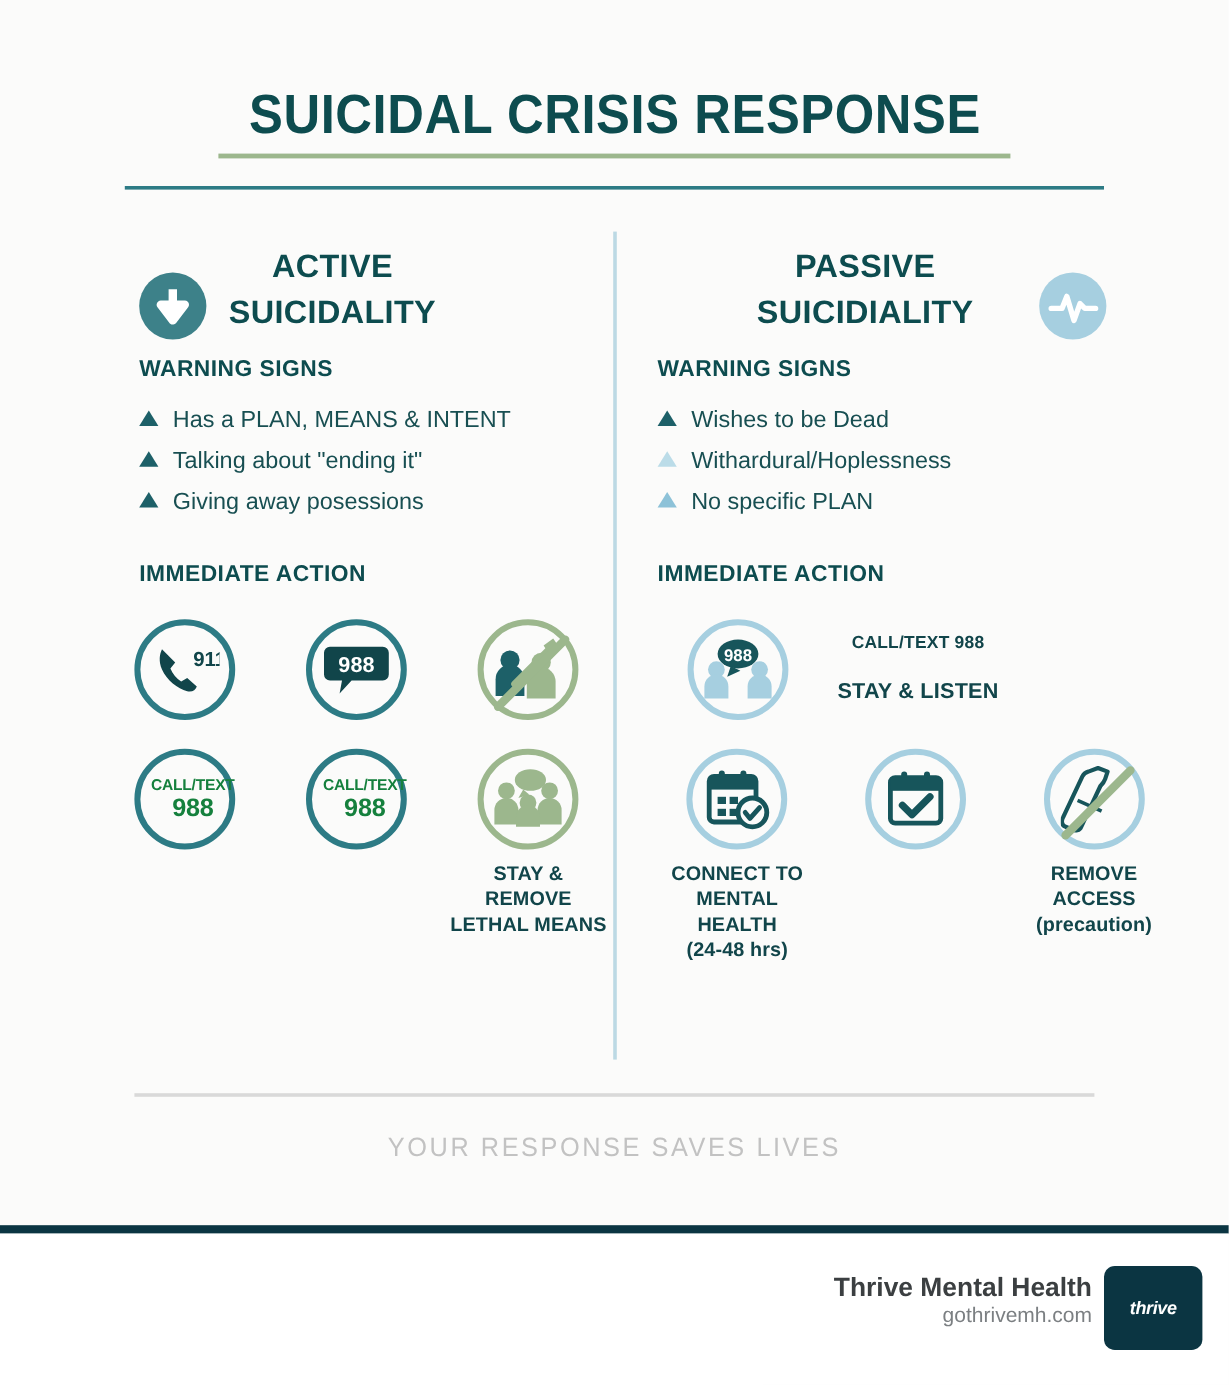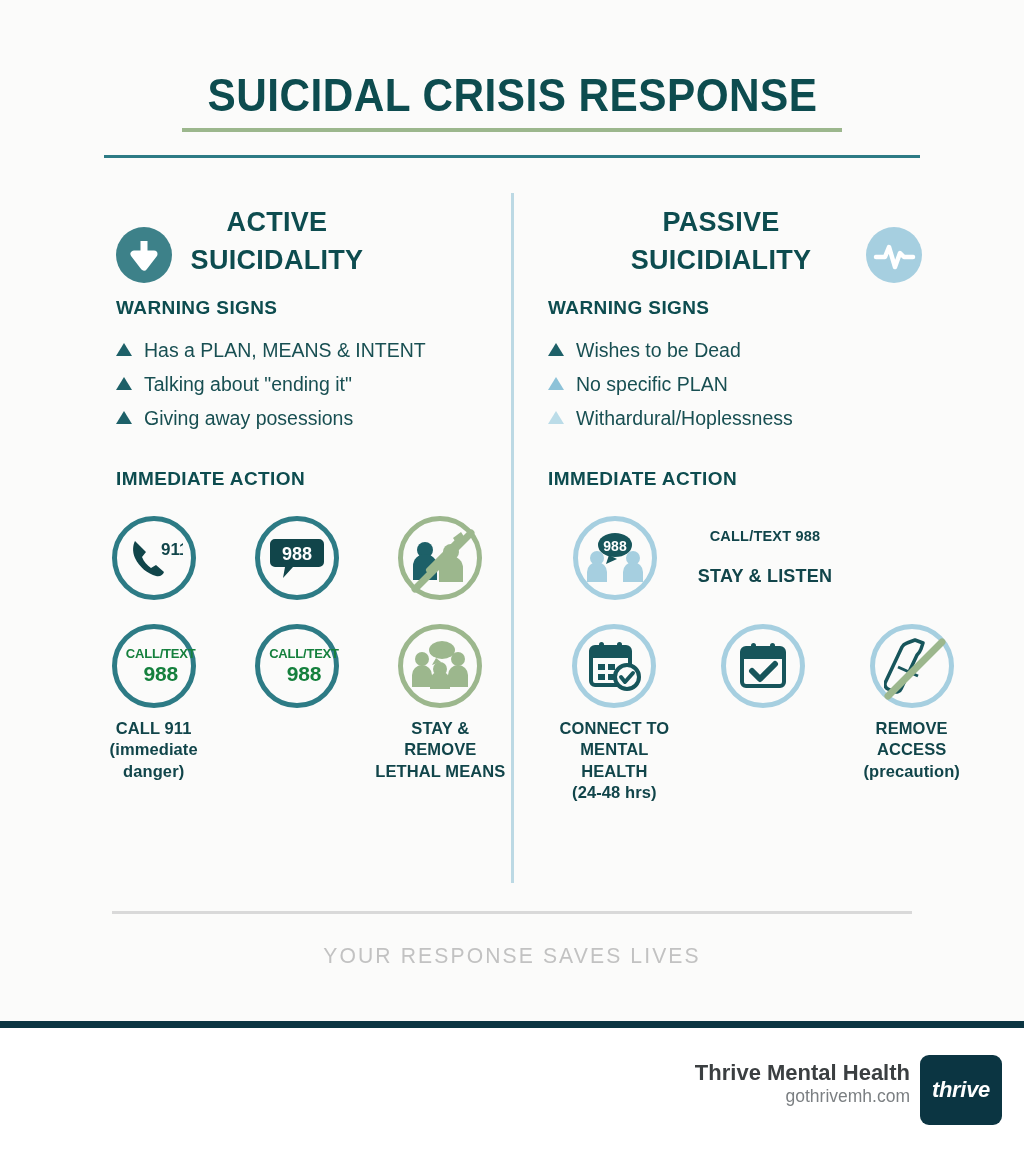--- a/index.html
+++ b/index.html
@@ -221,21 +221,21 @@
   .logo {
     position: absolute;
     right: 22px; top: 27px;
     width: 82px; height: 70px;
     border-radius: 9px;
     background: #0b3542;
     display: flex; align-items: center; justify-content: center;
   }
   .logo-text {
     color: #ffffff;
-    font-size: 22px;
+    font-size: 15px;
     font-weight: bold;
     font-style: italic;
     letter-spacing: -0.3px;
   }
 </style>
 </head>
 <body>
 
 <div class="page">
 
@@ -319,23 +319,20 @@
         </div>
 
         <div class="icon-row" style="margin-top:24px;">
           <div class="cell">
             <div class="ring ring-teal">
               <div class="ring-text">
                 <span>CALL/TEXT</span>
                 <span class="big">988</span>
               </div>
             </div>
-            <div class="caption" style="white-space:pre-line;">CALL 911
-(immediate
-danger)</div>
           </div>
           <div class="cell">
             <div class="ring ring-teal">
               <div class="ring-text">
                 <span>CALL/TEXT</span>
                 <span class="big">988</span>
               </div>
             </div>
           </div>
           <div class="cell">
@@ -374,26 +371,26 @@
       </div>
 
       <div class="section-label">WARNING SIGNS</div>
 
       <div class="warn-list">
         <div class="warn-item">
           <span class="tri" style="border-bottom-color:#1d6068;"></span>
           <span class="warn-text">Wishes to be Dead</span>
         </div>
         <div class="warn-item">
+          <span class="tri" style="border-bottom-color:#bbdce8;"></span>
+          <span class="warn-text">Withardural/Hoplessness</span>
+        </div>
+        <div class="warn-item">
           <span class="tri" style="border-bottom-color:#8dc2d8;"></span>
           <span class="warn-text">No specific PLAN</span>
-        </div>
-        <div class="warn-item">
-          <span class="tri" style="border-bottom-color:#bbdce8;"></span>
-          <span class="warn-text">Withardural/Hoplessness</span>
         </div>
       </div>
 
       <div class="section-label" style="margin-top:38px;">IMMEDIATE ACTION</div>
 
       <div class="icon-grid" style="margin-left:24px;">
         <div class="icon-row">
           <div class="cell">
             <div class="ring ring-blue">
               <svg width="64" height="56" viewBox="0 0 64 56">

